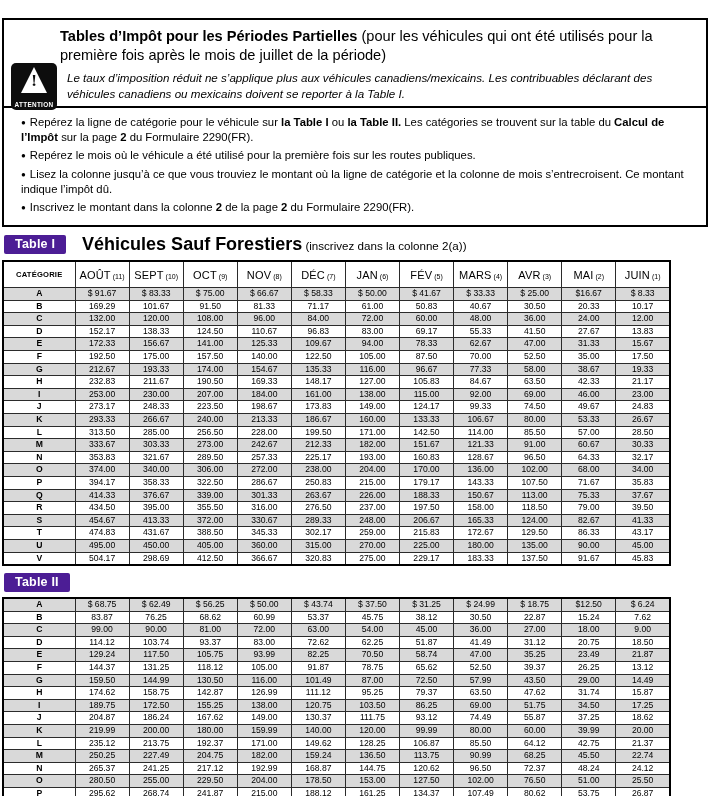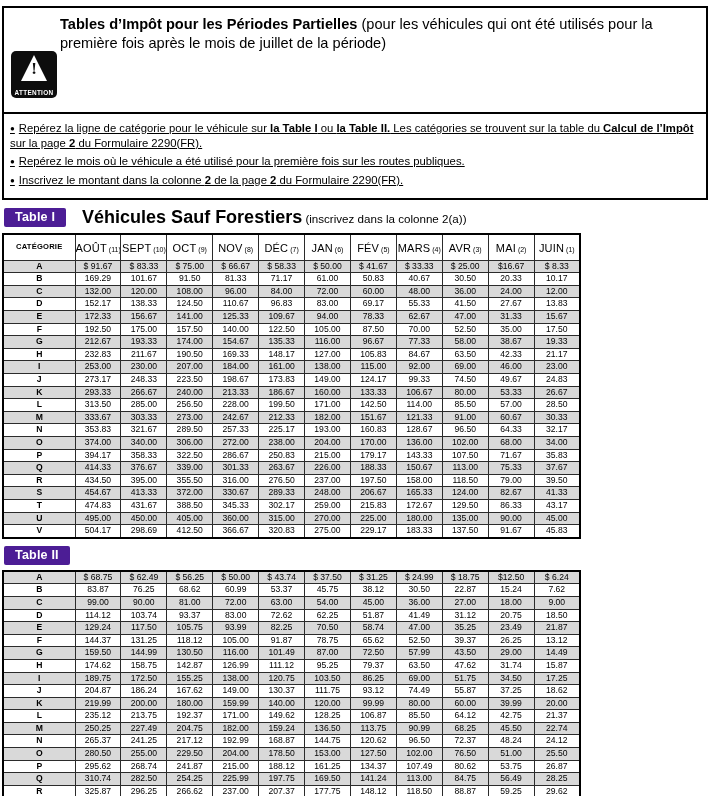--- a/index.html
+++ b/index.html
@@ -4,21 +4,21 @@
 <style>
   * { margin:0; padding:0; box-sizing:border-box; }
   html,body { background:#fff; }
   .page {
     width:710px; height:796px; position:relative; overflow:hidden;
     background:#fff; color:#000;
     font-family:"Liberation Sans", sans-serif;
   }
   
   .frame { margin:0 2px; border:2px solid #000; background:#fff; }
-  .frame.first { margin-top:6px; height:108px; }
+  .frame.first { margin-top:18px; height:90px; }
   .frame.second { margin-top:-2px; padding:5px 6px 6px 6px; }
 
   .title-block { padding:7px 10px 2px 56px; font-size:14.6px; line-height:1.28; }
   .title-bold { font-weight:bold; }
 
   .attn-row { display:flex; gap:10px; padding:1px 10px 0 7px; align-items:flex-start; }
   .attn-icon {
     width:46px; height:47px; background:#0d0d0d; border-radius:5px;
     position:relative; flex:0 0 auto; margin-top:-4px;
   }
@@ -33,35 +33,35 @@
     color:#0d0d0d; font-weight:bold; font-size:17px; line-height:1;
     font-family:"Liberation Serif", serif;
   }
   .attn-label {
     position:absolute; left:0; right:0; bottom:2px; text-align:center;
     color:#fff; font-weight:bold; font-size:6.4px; letter-spacing:0.3px;
   }
   .attn-text { font-style:italic; font-size:11.6px; line-height:1.32; padding-top:3px; }
 
   
-  .bullet { font-size:11.3px; line-height:1.3; margin:2px 0 4px 0;text-decoration:underline; }
+  .bullet { font-size:11.3px; line-height:1.3; margin:2px 0 4px 11px; }
   .dot { font-size:8px; vertical-align:1px; margin-right:4px; }
 
   
   .section-head { display:flex; align-items:center; gap:16px; margin:7px 4px 5px 4px; }
   .badge {
     background:#4c1d95; color:#fff; font-weight:bold; font-size:12.5px;
     padding:2px 11px 3px 11px; border-radius:2px; letter-spacing:0.2px;
   }
   .section-title { font-size:11.6px; }
   .section-title b { font-size:18px; }
 
   
   table.taxtable {
-    width:579px; margin:0 2px; border-collapse:collapse; table-layout:fixed;
+    width:669px; margin:0 2px; border-collapse:collapse; table-layout:fixed;
     border:2px solid #000;
   }
   col.ccat { width:72px; }
   .taxtable th, .taxtable td {
     border:1px solid #2b2b2b; text-align:center; overflow:hidden; white-space:nowrap;
   }
   .taxtable thead th { padding:3px 0 4px 0; background:#fff; }
   .mn { font-weight:normal; font-size:11px; letter-spacing:0.2px; }
   .mnum { font-weight:normal; font-size:7px; }
   th.cat { font-weight:bold; font-size:7.6px; letter-spacing:0.2px; }
@@ -80,26 +80,28 @@
   <div class="frame first">
     <div class="title-block">
       <span class="title-bold">Tables d’Impôt pour les Périodes Partielles</span><span> (pour les véhicules qui ont été utilisés pour la première fois après le mois de juillet de la période)</span>
     </div>
     <div class="attn-row">
       <div class="attn-icon">
         <div class="tri"></div>
         <span class="bang">!</span>
         <div class="attn-label">ATTENTION</div>
       </div>
+      <div class="attn-text">Le taux d’imposition réduit ne s’applique plus aux véhicules canadiens/mexicains. Les contribuables déclarant des véhicules canadiens ou mexicains doivent se reporter à la Table I.</div>
     </div>
   </div>
 
   <div class="frame second">
       <div class="bullet"><span class="dot">●</span><span><span>Repérez la ligne de catégorie pour le véhicule sur </span><b>la Table I</b><span> ou </span><b>la Table II.</b><span> Les catégories se trouvent sur la table du </span><b>Calcul de l’Impôt</b><span> sur la page </span><b>2</b><span> du Formulaire 2290(FR).</span></span></div>
       <div class="bullet"><span class="dot">●</span><span><span>Repérez le mois où le véhicule a été utilisé pour la première fois sur les routes publiques.</span></span></div>
+      <div class="bullet"><span class="dot">●</span><span><span>Lisez la colonne jusqu’à ce que vous trouviez le montant où la ligne de catégorie et la colonne de mois s’entrecroisent. Ce montant indique l’impôt dû.</span></span></div>
       <div class="bullet"><span class="dot">●</span><span><span>Inscrivez le montant dans la colonne </span><b>2</b><span> de la page </span><b>2</b><span> du Formulaire 2290(FR).</span></span></div>
     </div>
 
   <div class="section-head">
     <span class="badge">Table I</span>
     <span class="section-title">
       <b>Véhicules Sauf Forestiers</b><span> (inscrivez dans la colonne 2(a))</span>
     </span>
   </div>
 

